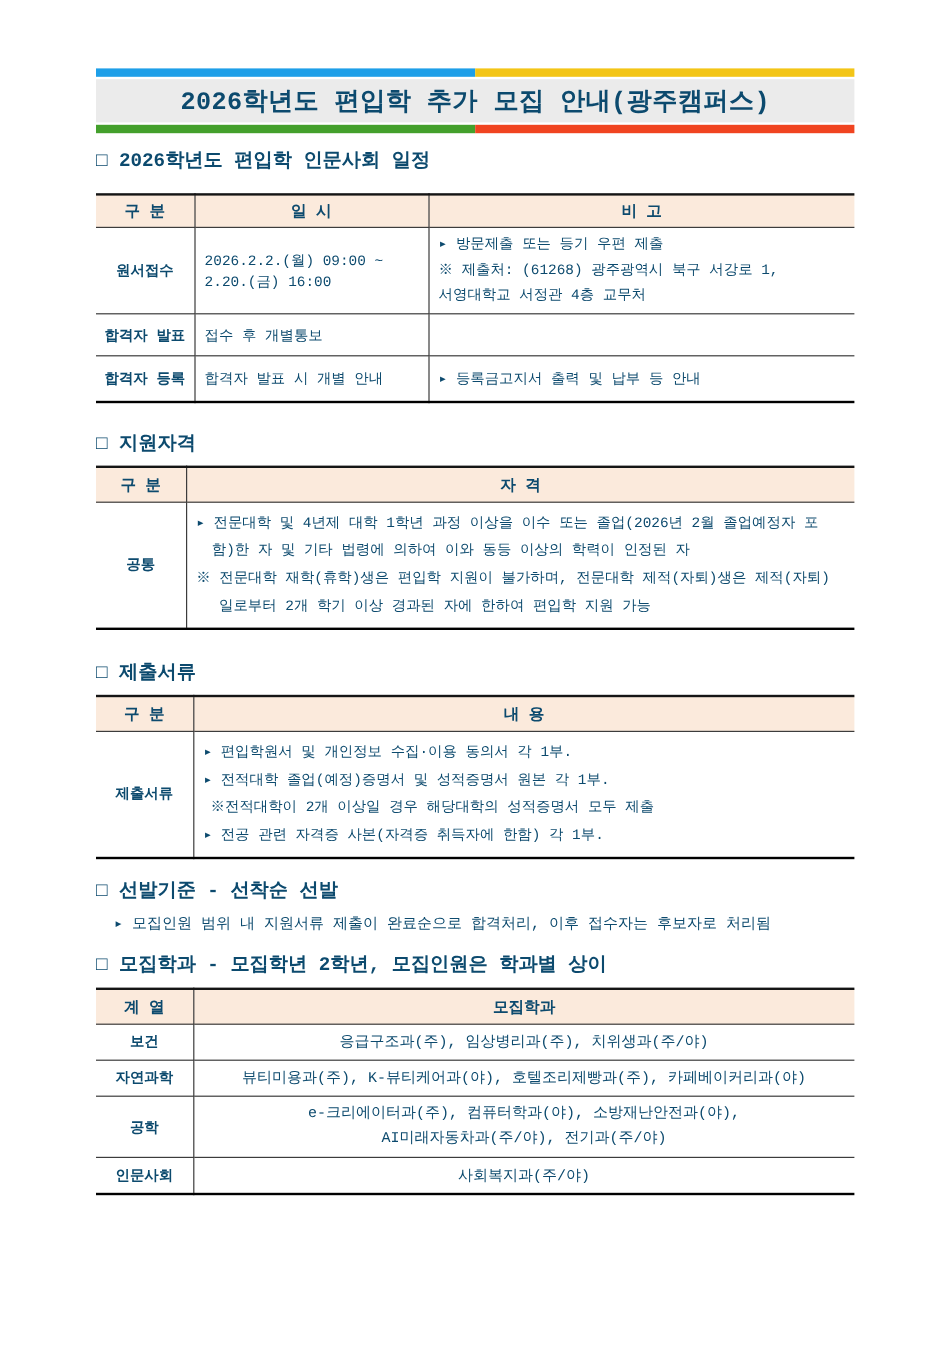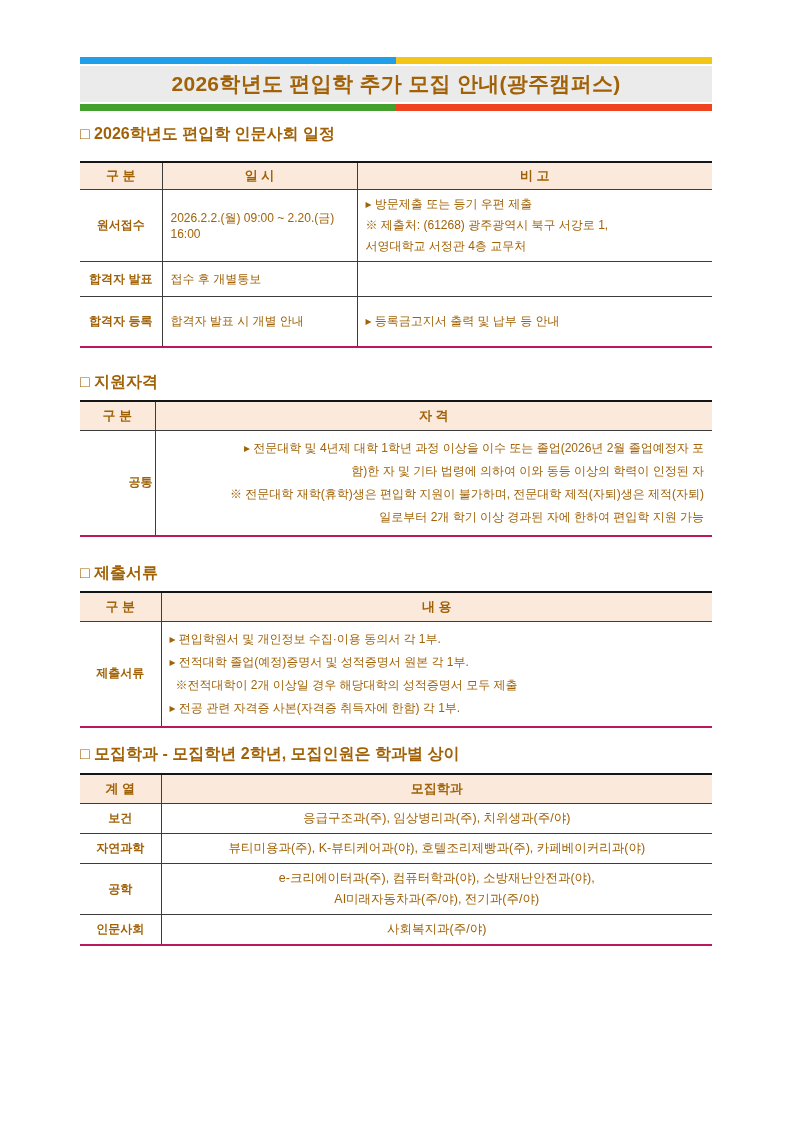--- a/index.html
+++ b/index.html
@@ -1,22 +1,22 @@
 <!DOCTYPE html>
 <html><head>
 <meta charset="utf-8">
 <style>
   * { box-sizing: border-box; }
   html, body { margin: 0; padding: 0; background: #ffffff; }
   .page {
     position: relative;
     width: 793px; height: 1121px;
     background: #ffffff;
-    font-family: Liberation Sans, sans-serif;
-    color: #a16207;
+    font-family: Liberation Mono, monospace;
+    color: #0c4a6e;
     overflow: hidden;
   }
   .content { width: 632px; margin-left: 80px; padding-top: 57px; }
 
   
   .bar { height: 7px; display: flex; }
   .bar .half { flex: 1 1 50%; }
   .half.blue   { background: #1E9FE8; }
   .half.yellow { background: #F3C517; }
   .half.green  { background: #44A02C; }
@@ -33,21 +33,21 @@
   .sec.h-qual      { margin-top: 24px; }
   .sec.h-docs      { margin-top: 26px; }
   .sec.h-criteria  { margin-top: 17px; }
   .sec.h-depts     { margin-top: 16px; }
   .sec.h-footer    { margin-top: 12px; }
   .bullet { font-size: 12.5px; line-height: 16px; margin: 9px 0 0 15px; }
 
   
   .tbl {
     width: 100%; border-collapse: collapse; table-layout: fixed;
-    border-top: 2px solid #151515; border-bottom: 2px solid #be185d;
+    border-top: 2px solid #151515; border-bottom: 2px solid #000000;
     margin-top: 8px;
   }
   .tbl.t1 { margin-top: 17px; }
   .tbl.t4 { margin-top: 9px; }
   .tbl th {
     background: #FBEADC; font-size: 13px; font-weight: bold;
     border-bottom: 1px solid #3c3c3c; padding: 4px 2px;
   }
   .tbl td {
     font-size: 12px; border-bottom: 1px solid #3c3c3c;
@@ -55,25 +55,25 @@
   }
   .tbl tr > *:not(:last-child) { border-right: 1px solid #3c3c3c; }
   .tbl tr:last-child td { border-bottom: none; }
   td.lbl { text-align: center; font-weight: bold; padding: 4px 2px; }
   .bold { font-weight: bold; }
   .cellgap { margin-left: 18px; }
 
   .t1 th { height: 26px; }
   .t1 tr.r1 td { height: 68px; }
   .t1 tr.r2 td { height: 35px; }
-  .t1 tr.r3 td { height: 50px; }
+  .t1 tr.r3 td { height: 38px; }
   .t1 .notes div { line-height: 21px; }
 
   .t2 th { height: 30px; }
-  .t2 tr.r1 td { height: 105px; text-align: right; }
+  .t2 tr.r1 td { height: 105px; }
   .t2 .lines div { line-height: 23px; }
   .ind1 { padding-left: 13px; }
   .ind2 { padding-left: 19px; }
   .ind3 { padding-left: 6px; }
 
   .t3 th { height: 30px; }
   .t3 tr.r1 td { height: 33px; }
   .t3 tr.r2 td { height: 105px; }
   .t3 .lines div { line-height: 23px; }
 
@@ -183,20 +183,22 @@
           <td class="lines">
             <div>▸ 편입학원서 및 개인정보 수집·이용 동의서 각 1부.</div>
             <div>▸ 전적대학 졸업(예정)증명서 및 성적증명서 원본 각 1부.</div>
             <div class="ind3">※전적대학이 2개 이상일 경우 해당대학의 성적증명서 모두 제출</div>
             <div>▸ 전공 관련 자격증 사본(자격증 취득자에 한함) 각 1부.</div>
           </td>
         </tr>
       </tbody>
     </table>
 
+    <h2 class="sec h-criteria">□ 선발기준 - 선착순 선발</h2>
+    <div class="bullet">▸ 모집인원 범위 내 지원서류 제출이 완료순으로 합격처리, 이후 접수자는 후보자로 처리됨</div>
 
     <h2 class="sec h-depts">□ 모집학과 - 모집학년 2학년, 모집인원은 학과별 상이</h2>
     <table class="tbl t4">
       <colgroup>
           <col style="width:81px">
           <col>
         </colgroup>
       <thead>
         <tr>
           <th>계 열</th>

